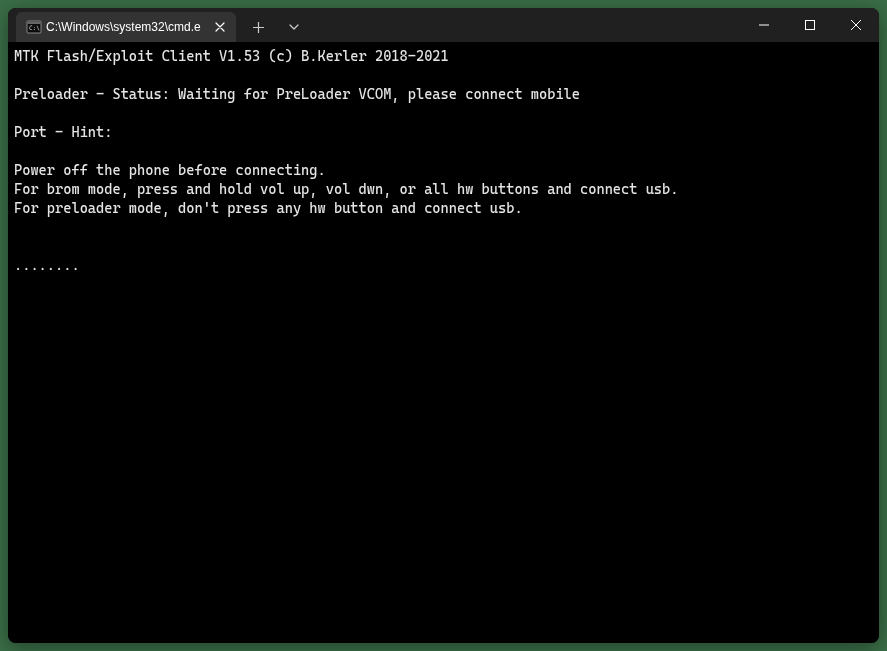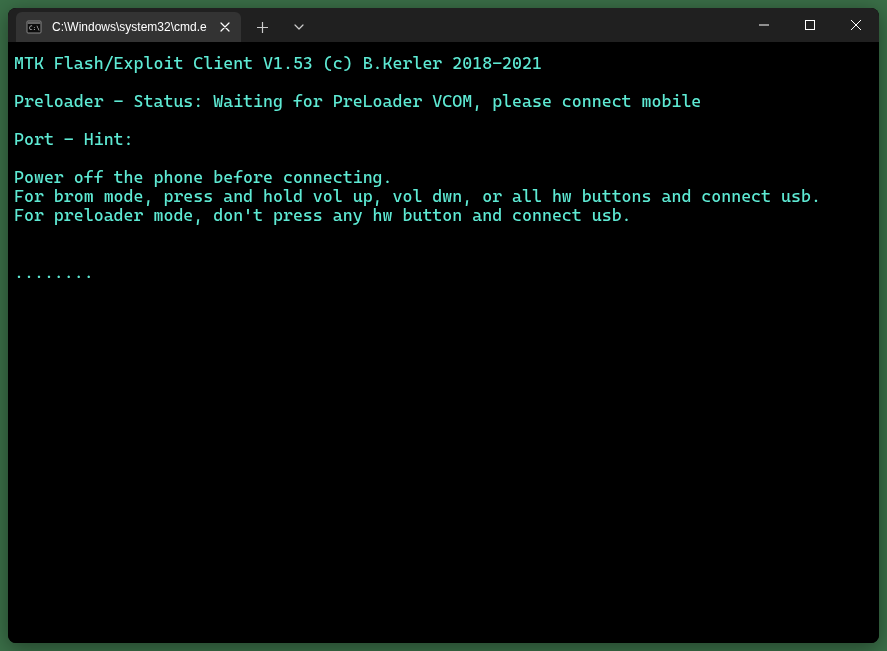--- a/index.html
+++ b/index.html
@@ -40,21 +40,21 @@
     }
     .tab {
       display: flex;
       align-items: center;
       background: #333333;
       border-radius: 6px 6px 0 0;
       padding: 0 8px 0 10px;
       margin-top: 4px;
       margin-right: 0;
       height: 30px;
-      gap: 10px;
+      gap: 4px;
       min-width: 220px;
       max-width: 230px;
     }
     .tab-icon {
       width: 16px;
       height: 16px;
       display: flex;
       align-items: center;
       justify-content: center;
       flex-shrink: 0;
@@ -103,25 +103,25 @@
       width: 46px;
       display: flex;
       align-items: center;
       justify-content: center;
       color: #fff;
       cursor: pointer;
     }
     .terminal {
       flex: 1;
       background: #000;
-      color: #5eead4;
+      color: #e5e5e5;
       font-family: "Cascadia Mono", "Consolas", monospace;
-      font-size: 17px;
+      font-size: 14px;
       line-height: 19px;
-      padding: 12px 6px;
+      padding: 5px 6px;
       white-space: pre-wrap;
       overflow: auto;
     }
     .terminal-line { white-space: pre; }
   </style>
 </head>
 <body>
 
 <div class="window">
   <div class="titlebar">

